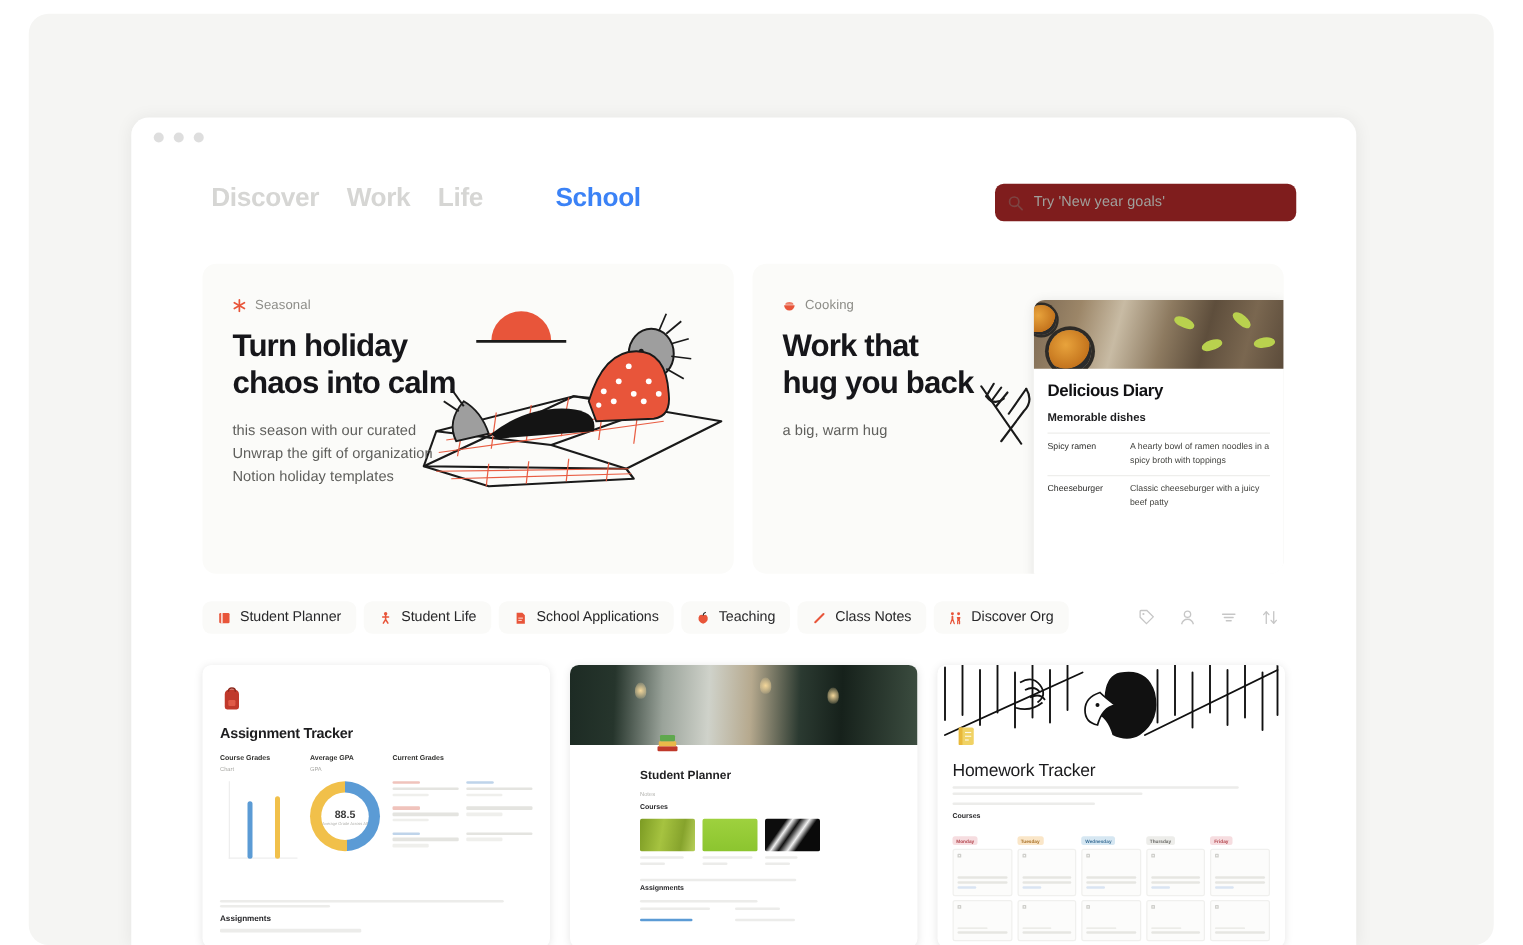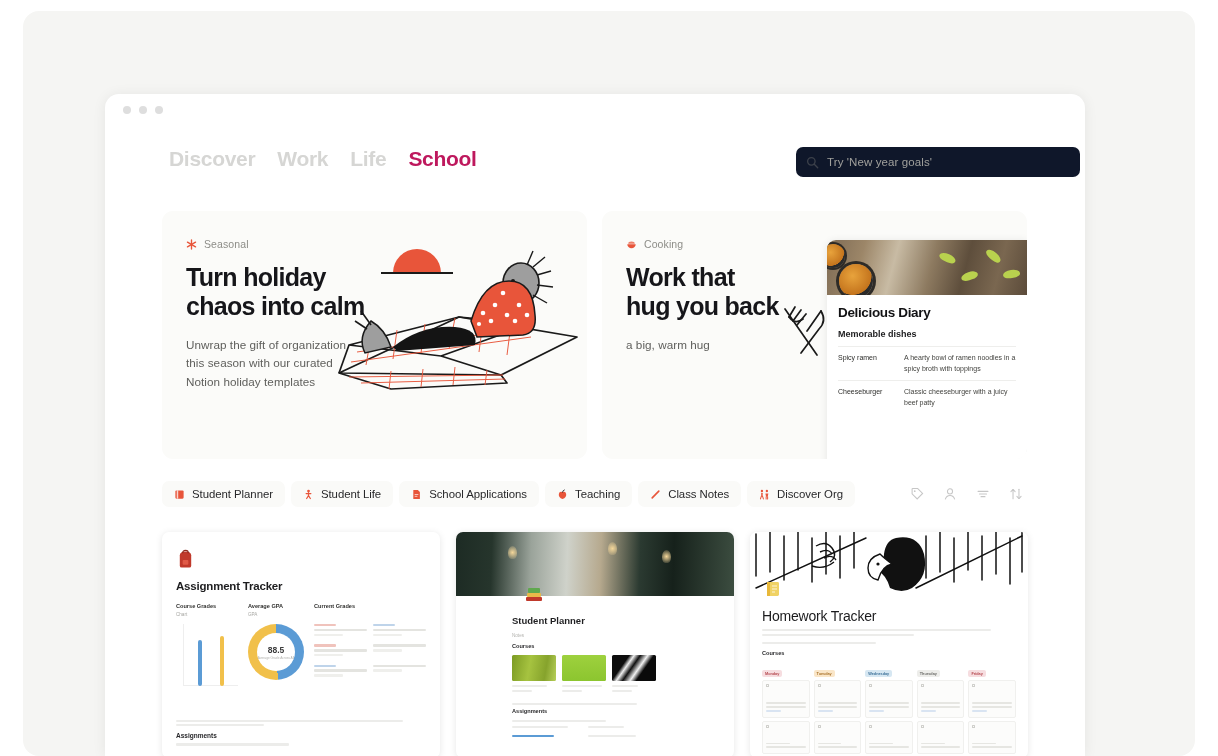--- a/index.html
+++ b/index.html
@@ -37,26 +37,26 @@
 
   
   .nav {
     position:absolute; left:12px; top:44px; width:100%; height:70px;
   }
   .tabs { position:absolute; left:52px; top:9px; display:flex; align-items:baseline; gap:22px; }
   .tab {
     font-size:21px; font-weight:700; color:#d6d6d4; letter-spacing:-0.3px;
     cursor:pointer; white-space:nowrap;
   }
-  .tab.active { color:#be185d; }
+  .tab.active { color:#3b82f6;margin-left:36px; }
 
   .searchbox {
     position:absolute; left:679px; top:9px;
-    width:284px; height:30px;
-    background:#0f172a; border-radius:7px;
+    width:241px; height:30px;
+    background:#7f1d1d; border-radius:7px;
     display:flex; align-items:center; padding:0 10px; gap:8px;
     cursor:text;
   }
   .search-ic { width:13px; height:13px; flex:none; opacity:.42; }
   .search-ph { font-size:11.5px; color:#a0a09c; letter-spacing:.1px; }
 
   
   .hero-row {
     position:absolute; left:57px; top:117px;
     width:865px; height:248px;
@@ -239,22 +239,22 @@
                 <line x1="1.6" y1="8.5" x2="10.4" y2="3.5"></line>
               </g>
             </svg>
             <span class="eyebrow-tx">Seasonal</span>
           </div>
           <div class="hero-h">
             <div>Turn holiday</div>
             <div>chaos into calm</div>
           </div>
           <div class="hero-p">
+            <div>this season with our curated</div>
             <div>Unwrap the gift of organization</div>
-            <div>this season with our curated</div>
             <div>Notion holiday templates</div>
           </div>
         </div>
 
         <svg class="art1" viewBox="0 0 260 200">
 
           <path d="M62 48 a24 24 0 0 1 48 0 z" fill="#E8553A"></path>
           <line x1="50" y1="48" x2="122" y2="48" stroke="#1a1a1a" stroke-width="2.2"></line>
 
           <g fill="none" stroke="#1a1a1a" stroke-width="1.7" stroke-linejoin="round">

